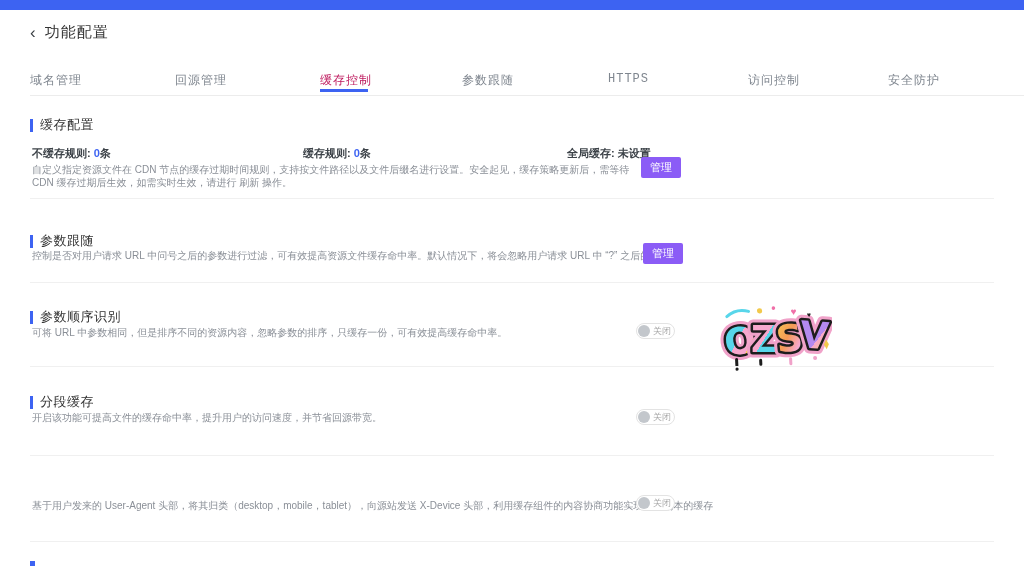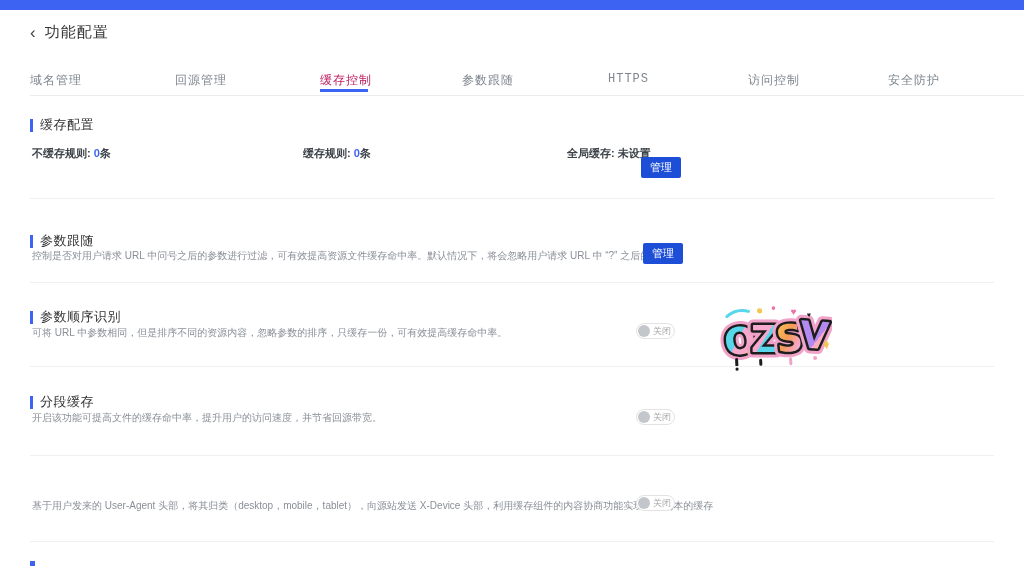--- a/index.html
+++ b/index.html
@@ -23,21 +23,21 @@
   .accent-bar { width:3px; height:13px; background:#3d63f2; }
   .sec-title { font-size:13px; font-weight:400; color:#333; letter-spacing:0.5px; }
 
   .stat { position:absolute; top:146px; font-size:11px; color:#3c4248; font-weight:700; }
   .stat .val-accent { color:#3d63f2; font-weight:700; }
   .stat .val-plain { color:#3c4248; }
 
   .desc { position:absolute; left:32px; font-size:10px; line-height:13px; color:#8a8f97; width:612px; }
   .desc.wide { width:880px; }
 
-  .btn { position:absolute; width:40px; height:21px; background:#1d4ed8; color:#fff;
+  .btn { position:absolute; width:40px; height:21px; background:#8b5cf6; color:#fff;
     font-size:11px; border:none; border-radius:2px; cursor:pointer; line-height:21px; text-align:center;
     font-family:"Liberation Sans","DejaVu Sans",sans-serif; }
 
   .toggle { position:absolute; width:39px; height:16px; border:1px solid #e3e3e3; border-radius:9px;
     background:#fff; display:flex; align-items:center; gap:3px; padding-left:1px; cursor:pointer; }
   .knob { width:12px; height:12px; border-radius:50%; background:#c3c7cc; }
   .toggle-label { font-size:9px; color:#a6a6a6; }
 
   .divider { position:absolute; left:30px; width:964px; height:1px; background:#f0f0f0; }
 
@@ -78,20 +78,21 @@
     <span class="val-accent">0</span><span class="val-plain">条</span>
   </div>
   <div class="stat" style="left:303px">
     <span>缓存规则:</span>
     <span class="val-accent">0</span><span class="val-plain">条</span>
   </div>
   <div class="stat" style="left:567px">
     <span>全局缓存:</span>
     <span class="val-plain">未设置</span>
   </div>
+  <div class="desc" style="top:163px">自定义指定资源文件在 CDN 节点的缓存过期时间规则，支持按文件路径以及文件后缀名进行设置。安全起见，缓存策略更新后，需等待 CDN 缓存过期后生效，如需实时生效，请进行 刷新 操作。</div>
   <button class="btn" style="left:641px; top:157px">管理</button>
 
   <div class="divider" style="top:198px"></div>
 
   <div class="sec-header" style="top:232px">
     <span class="accent-bar"></span>
     <span class="sec-title">参数跟随</span>
   </div>
   <div class="desc wide" style="top:249px">控制是否对用户请求 URL 中问号之后的参数进行过滤，可有效提高资源文件缓存命中率。默认情况下，将会忽略用户请求 URL 中 “?” 之后的参数。</div>
   <button class="btn" style="left:643px; top:243px">管理</button>

